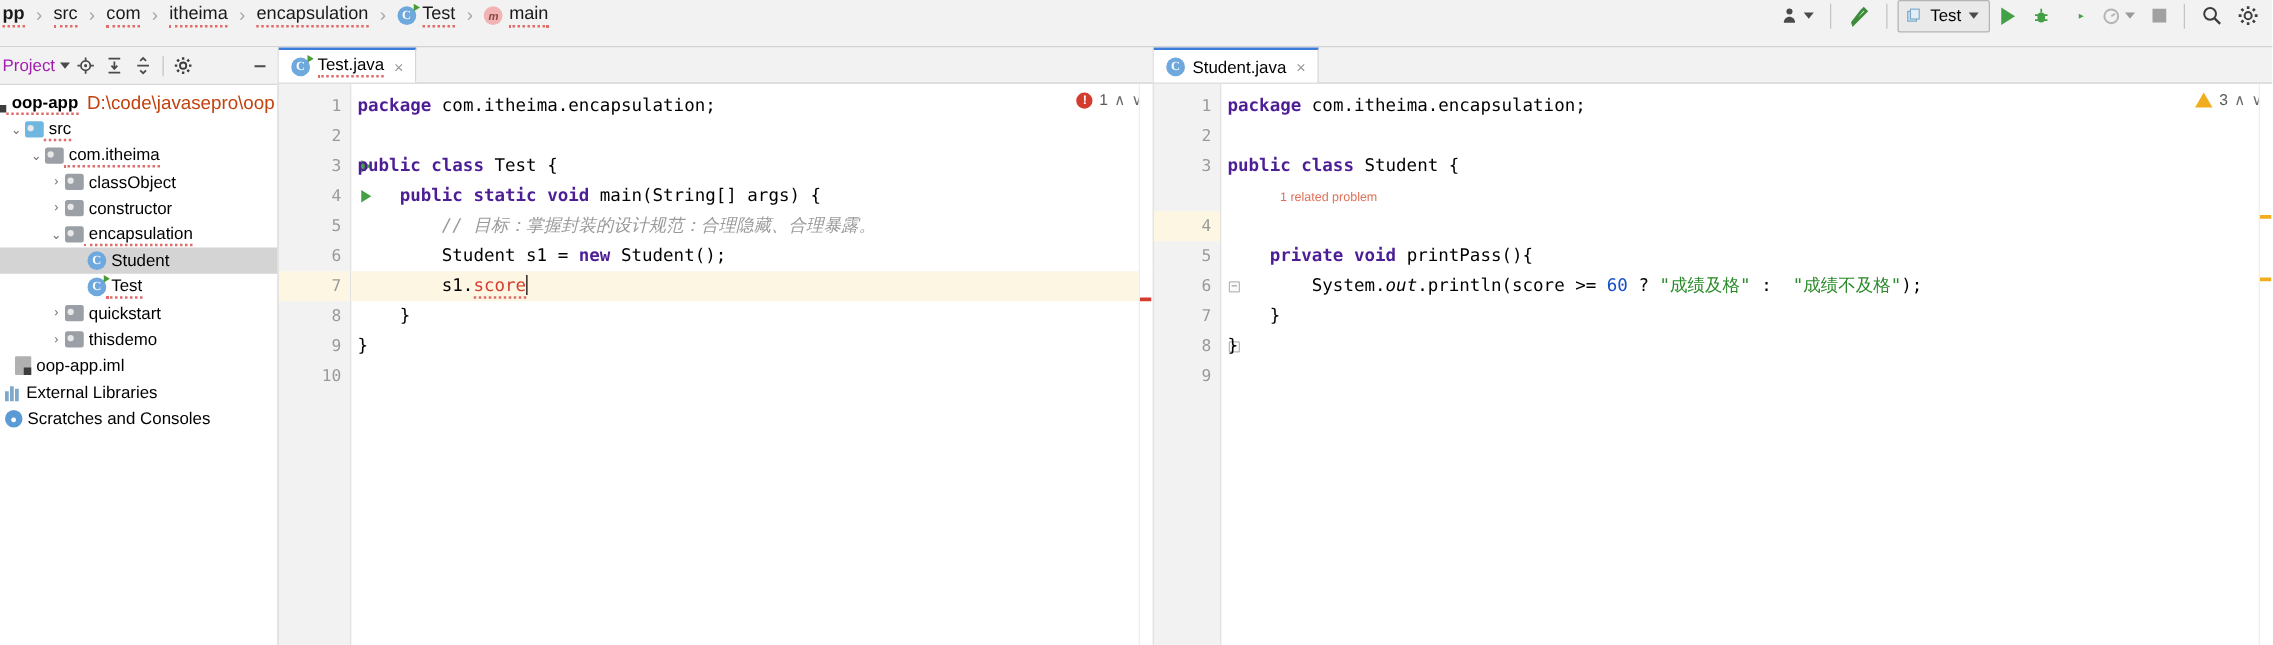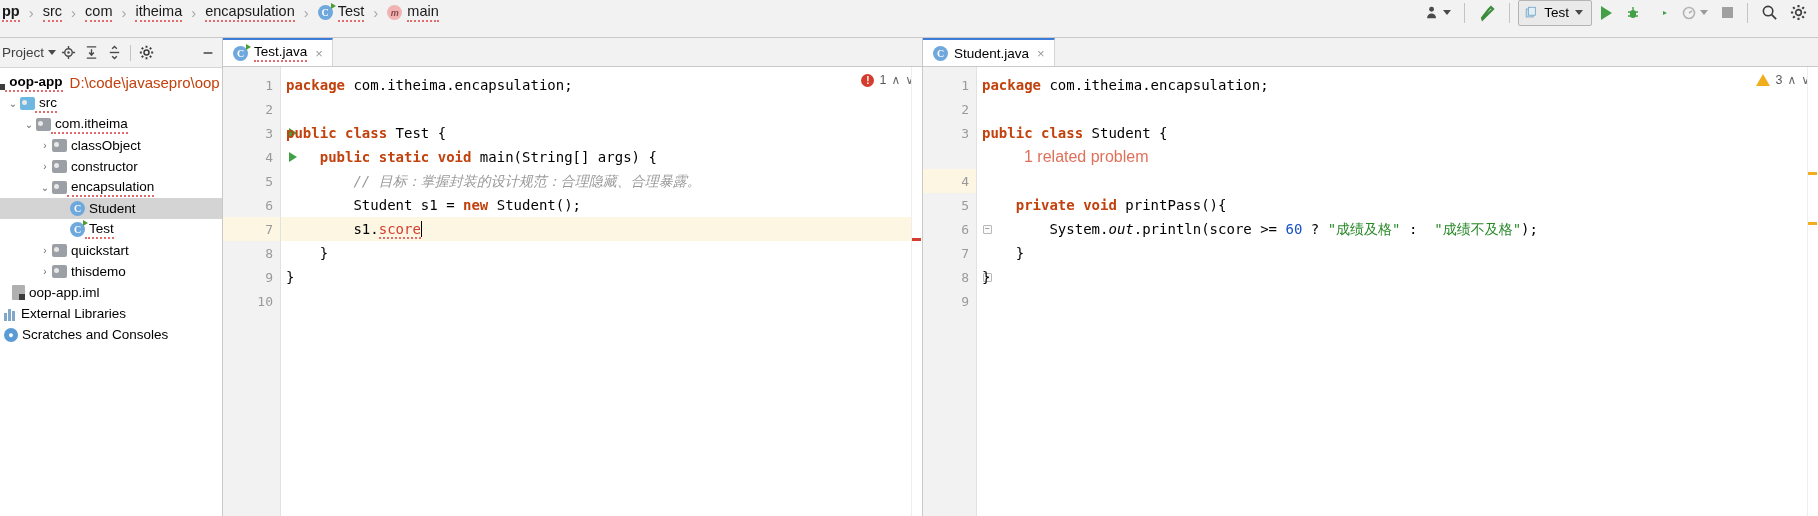--- a/index.html
+++ b/index.html
@@ -77,21 +77,21 @@
     width: 223px; min-width: 223px;
     background: #ffffff;
     border-right: 1px solid #c9c9c9;
     display: flex; flex-direction: column;
   }
   .proj-head {
     height: 30px; min-height: 30px;
     background: #f2f2f2; border-bottom: 1px solid #d6d6d6;
     display: flex; align-items: center; gap: 2px; padding: 0 4px 0 2px;
   }
-  .proj-title { font-size: 13.5px; color: #404040; padding-right: 2px; }
+  .proj-title { font-size: 13.5px; color: #a21caf; padding-right: 2px; }
   .ph-btn { width: 21px; height: 21px; display: flex; align-items: center; justify-content: center; }
   .vdiv { width: 1px; height: 16px; background: #c4c4c4; margin: 0 3px; }
 
   .tree { flex: 1; padding-top: 4px; overflow: hidden; font-size: 13.5px; }
   .row { height: 21px; display: flex; align-items: center; white-space: nowrap; padding-right: 4px; }
   .row.sel { background: #d4d4d4; }
   .arrow { width: 14px; height: 21px; display: flex; align-items: center; justify-content: center; color: #6e6e6e; font-size: 10px; }
   .arrow.empty { visibility: hidden; }
   .tlabel { padding-left: 4px; }
   .tpath { color: #c2410c; font-size: 15px; padding-left: 7px; }
@@ -138,27 +138,27 @@
   .grun { position: absolute; right: -17px; width: 0; height: 0; border-left: 8px solid #43a047; border-top: 5px solid transparent; border-bottom: 5px solid transparent; }
   .gfold { position: absolute; right: -16px; width: 9px; height: 9px; border: 1px solid #b8b8b8; border-radius: 1px; background: #fafafa; display: flex; align-items: center; justify-content: center; font-size: 8px; color: #7a7a7a; line-height: 1; }
 
   .code {
     flex: 1; position: relative;
     font-family: "DejaVu Sans Mono", monospace; font-size: 14px;
     padding-top: 6px; min-width: 0; overflow: hidden;
   }
   .cline { height: 24px; line-height: 24px; white-space: pre; padding-left: 5px; }
   .cline.hl { background: #fdf6e3; }
-  .k { color: #c2410c; font-weight: bold; }
+  .k { color: #4c1d95; font-weight: bold; }
   .s { color: #2a8a2a; }
   .n { color: #1750c8; }
   .err { color: #d43c2e; }
   .cm { color: #9a9a9a; font-style: italic; }
   .it { font-style: italic; }
-  .inlay { color: #e0705a; font-size: 16px; font-family: "Liberation Sans", sans-serif; padding-left: 42px; }
+  .inlay { color: #e0705a; font-size: 10px; font-family: "Liberation Sans", sans-serif; padding-left: 42px; }
   .caret { display: inline-block; width: 1px; height: 16px; background: #000; vertical-align: -3px; }
   .redsq { border-bottom: 2px dotted #e06c6c; margin-top: 28px; }
 
   .status {
     position: absolute; top: 6px; right: 8px;
     display: flex; align-items: center; gap: 5px;
     font-size: 12.5px; color: #5a5a5a;
     font-family: "Liberation Sans", sans-serif;
   }
   .dot-err { width: 13px; height: 13px; border-radius: 50%; background: #d43c2e; color: #fff; font-size: 10px; font-weight: bold; display: flex; align-items: center; justify-content: center; }

